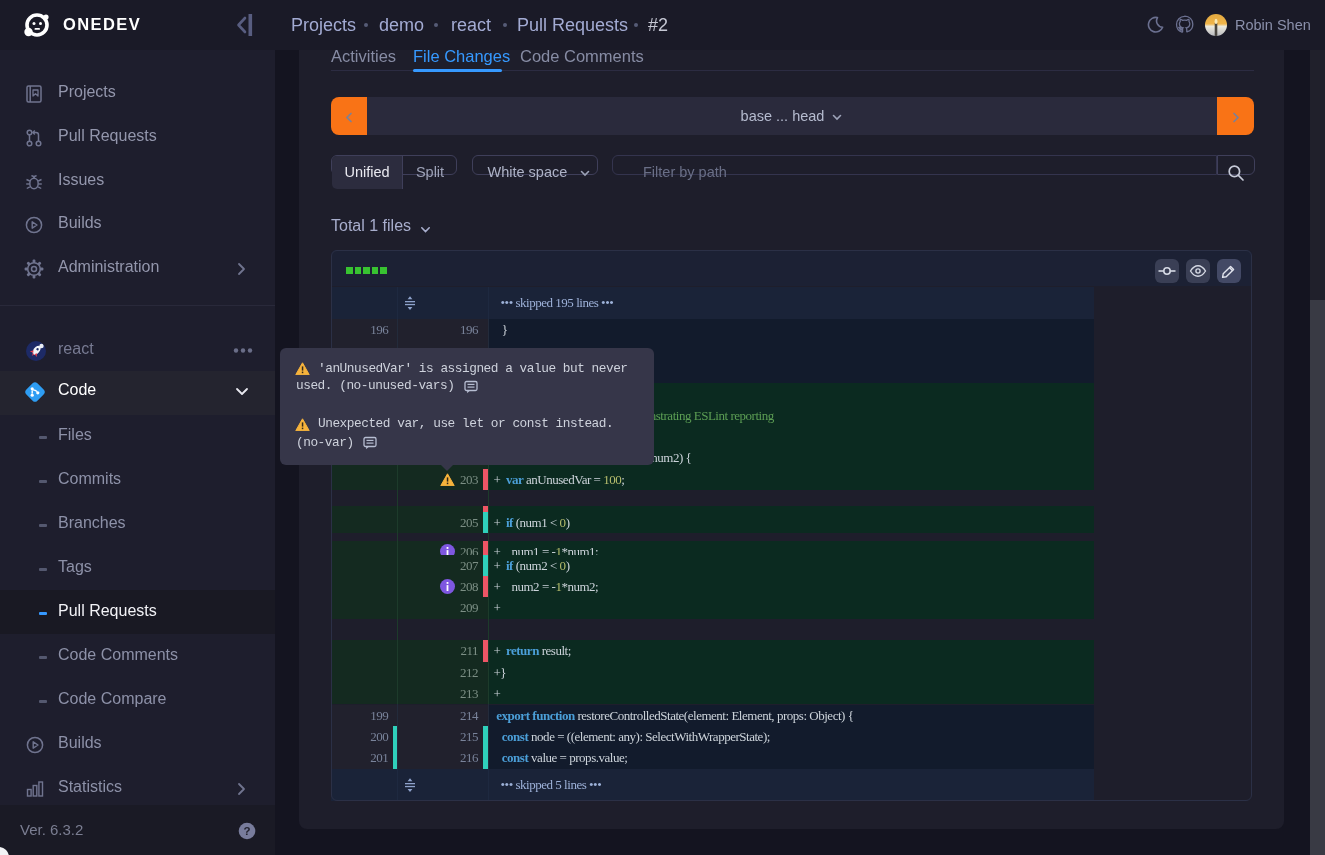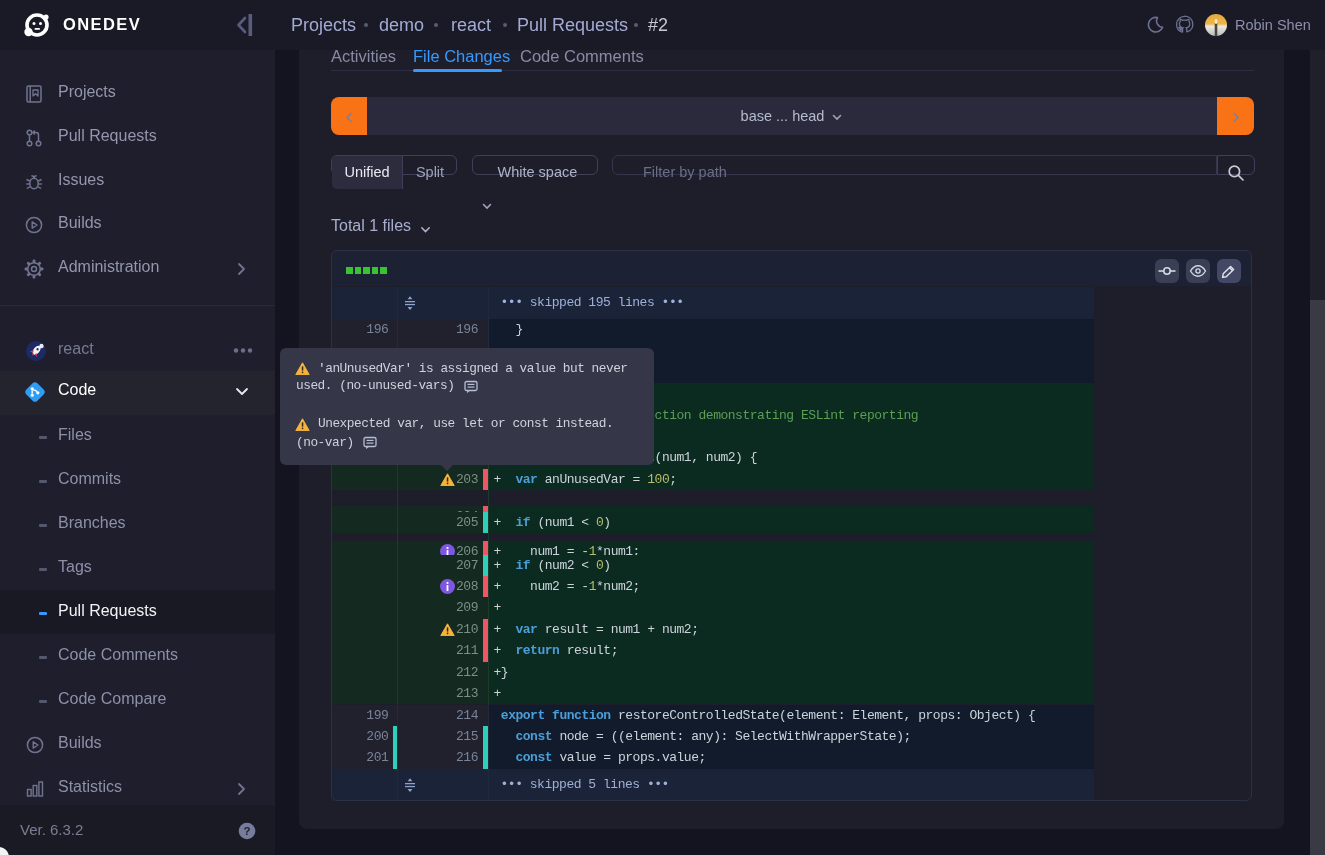--- a/index.html
+++ b/index.html
@@ -36,21 +36,21 @@
 #filter{left:313px;width:605px;border:1px solid #34344e;border-radius:6px 0 0 6px;color:#6a6f87;font-size:14.5px;line-height:33px}
 #searchb{left:918px;width:37.5px;border-radius:0 6px 6px 0}
 #totf{position:absolute;left:32px;top:193px;font-size:16px;color:#a8aecd}
 
 #diff{position:absolute;left:32px;top:226px;width:922.5px;height:552.7px}
 #dhead{position:absolute;left:0;top:0;width:920.5px;height:36px;background:#1c2134;border-radius:5px 5px 0 0}
 .sq{position:absolute;top:17px;width:6.5px;height:7px;background:#38c331}
 #dpath{position:absolute;left:64px;top:11px;font-size:15px;color:#a8adbd}
 .hbtn{position:absolute;top:9px;width:24px;height:24px;background:#3a3f55;border-radius:6px}
 
-.row{position:absolute;left:0;width:763px;height:21.42px;font-family:Liberation Mono, monospace}
+.row{position:absolute;left:0;width:763px;height:21.42px;font-family:Liberation Serif, serif}
 .ctx{background:#121b2c}
 .addl{background:#0b2a20}
 .skip{background:#1a2338}
 .gut{position:absolute;left:0;top:0;width:156.5px;height:100%}
 .ctx .gut{background:#21212d}
 .addl .gut{background:#142a20}
 #dborder{position:absolute;left:0;top:0;width:920.5px;height:550.7px;border:1px solid #2b3046;border-radius:6px;pointer-events:none}
 .onum{position:absolute;left:0;top:0;width:57.3px;text-align:right;font-size:13px;letter-spacing:-0.48px;line-height:21.42px;color:#79839a}
 .nnum{position:absolute;left:66px;top:0;width:81px;text-align:right;font-size:13px;letter-spacing:-0.48px;line-height:21.42px;color:#79839a}
 .addl .onum,.addl .nnum{color:#7c8f85}
@@ -91,21 +91,21 @@
       </svg>
     </div>
     <svg class="abs" style="left:901px;top:14.5px" width="8" height="11" viewBox="0 0 8 11">
       <path d="M2 1.5 L6 5.5 L2 9.5" fill="none" stroke="#7c8197" stroke-width="1.7" stroke-linecap="round"></path>
     </svg>
   </div>
   <div class="btn" id="grp">
         <div id="unif">Unified</div>
         <div id="split">Split</div>
       </div>
-  <div class="btn" id="wsbtn"><span style="margin-left:25px">White space</span>
+  <div class="btn" id="wsbtn"><span style="margin-left:15px">White space</span>
     <svg style="margin-left:9px" width="10" height="7" viewBox="0 0 10 7">
       <path d="M1.5 1.5 L5 5 L8.5 1.5" fill="none" stroke="#9da3b8" stroke-width="1.6" stroke-linecap="round"></path>
     </svg>
   </div>
   <div class="btn" id="filter"><span style="margin-left:30px">Filter by path</span></div>
   <div class="btn" id="searchb">
     <svg class="abs" style="left:9px;top:8px" width="18" height="18" viewBox="0 0 18 18">
       <circle cx="7.4" cy="7.4" r="5.2" fill="none" stroke="#c6cad8" stroke-width="1.7"></circle>
       <line x1="11.4" y1="11.4" x2="16" y2="16" stroke="#c6cad8" stroke-width="1.7" stroke-linecap="round"></line>
     </svg>
@@ -232,31 +232,20 @@
             <circle cx="7.5" cy="7.5" r="7.5" fill="#7e57e0"></circle>
             <rect x="6.6" y="3" width="1.8" height="1.9" fill="#fff"></rect>
             <rect x="6.6" y="6.1" width="1.8" height="5.9" fill="#fff"></rect>
           </svg>
           <div class="code">+    num2 = -<span class="num">1</span>*num2;</div>
         </div>
 <div class="row addl" style="top:347.4px">
           <div class="gut"></div>
           <div class="nnum">209</div>
           <div class="code">+</div>
-        </div>
-<div class="row addl" style="top:368.8px">
-          <div class="gut"></div>
-          <div class="nnum">210</div>
-          <div class="nbar red"></div>
-          <svg class="abs" style="left:109px;top:4px" width="15" height="13.5" viewBox="0 0 15 13.5">
-            <path d="M7.5 0.8 L14.2 12.6 L0.8 12.6 Z" fill="#f6b33c" stroke="#f6b33c" stroke-width="1" stroke-linejoin="round"></path>
-            <rect x="6.8" y="4.4" width="1.5" height="4.2" fill="#2b2417"></rect>
-            <rect x="6.8" y="9.6" width="1.5" height="1.6" fill="#2b2417"></rect>
-          </svg>
-          <div class="code">+  <span class="kw">var</span> result = num1 + num2;</div>
         </div>
 <div class="row addl" style="top:390.2px">
           <div class="gut"></div>
           <div class="nnum">211</div>
           <div class="nbar red"></div>
           <div class="code">+  <span class="kw">return</span> result;</div>
         </div>
 <div class="row addl" style="top:411.6px">
           <div class="gut"></div>
           <div class="nnum">212</div>

